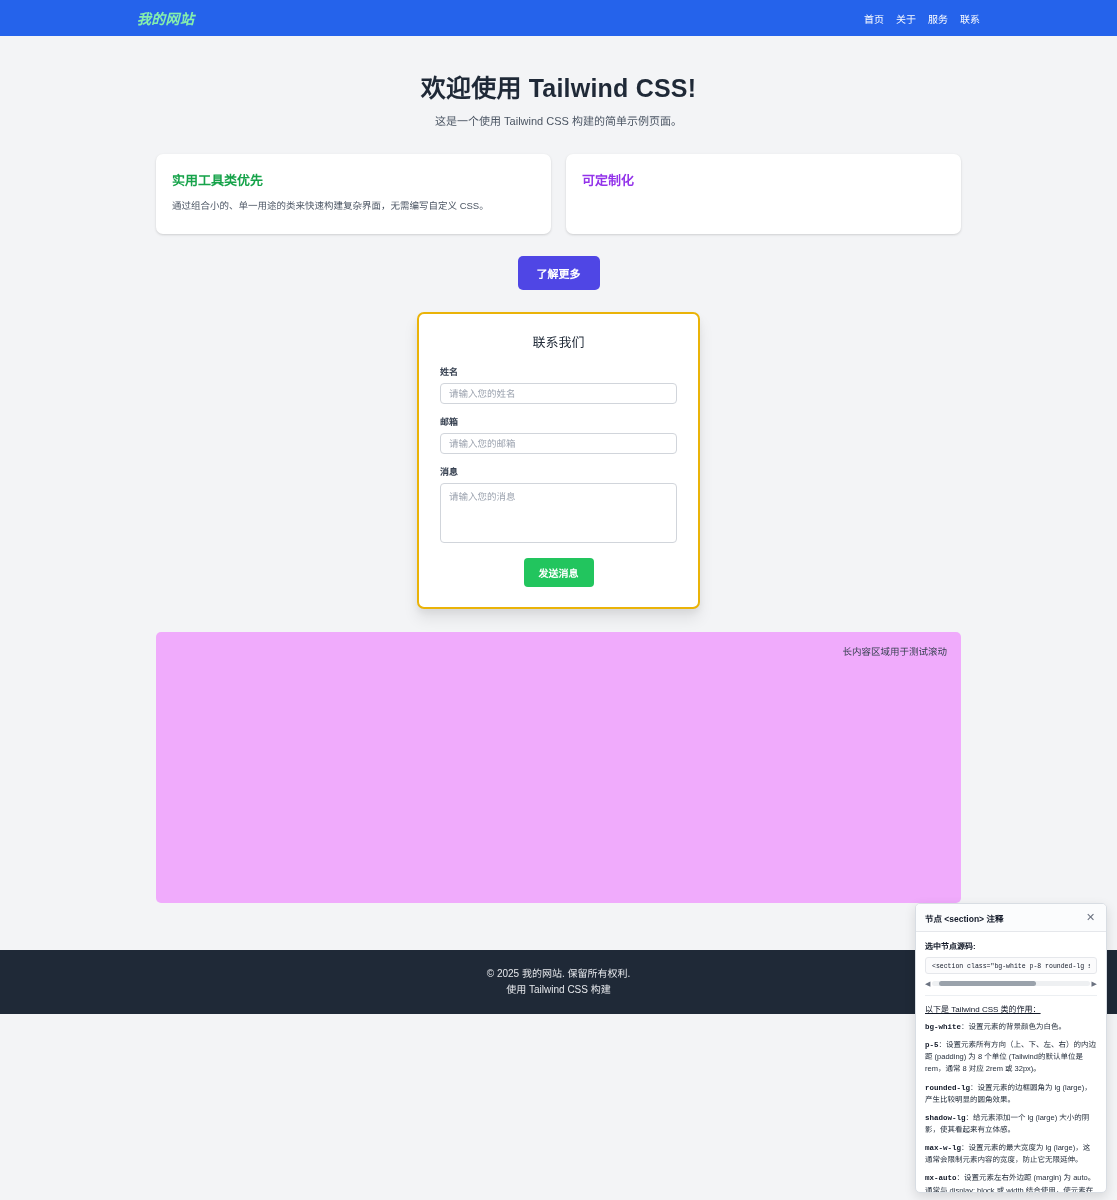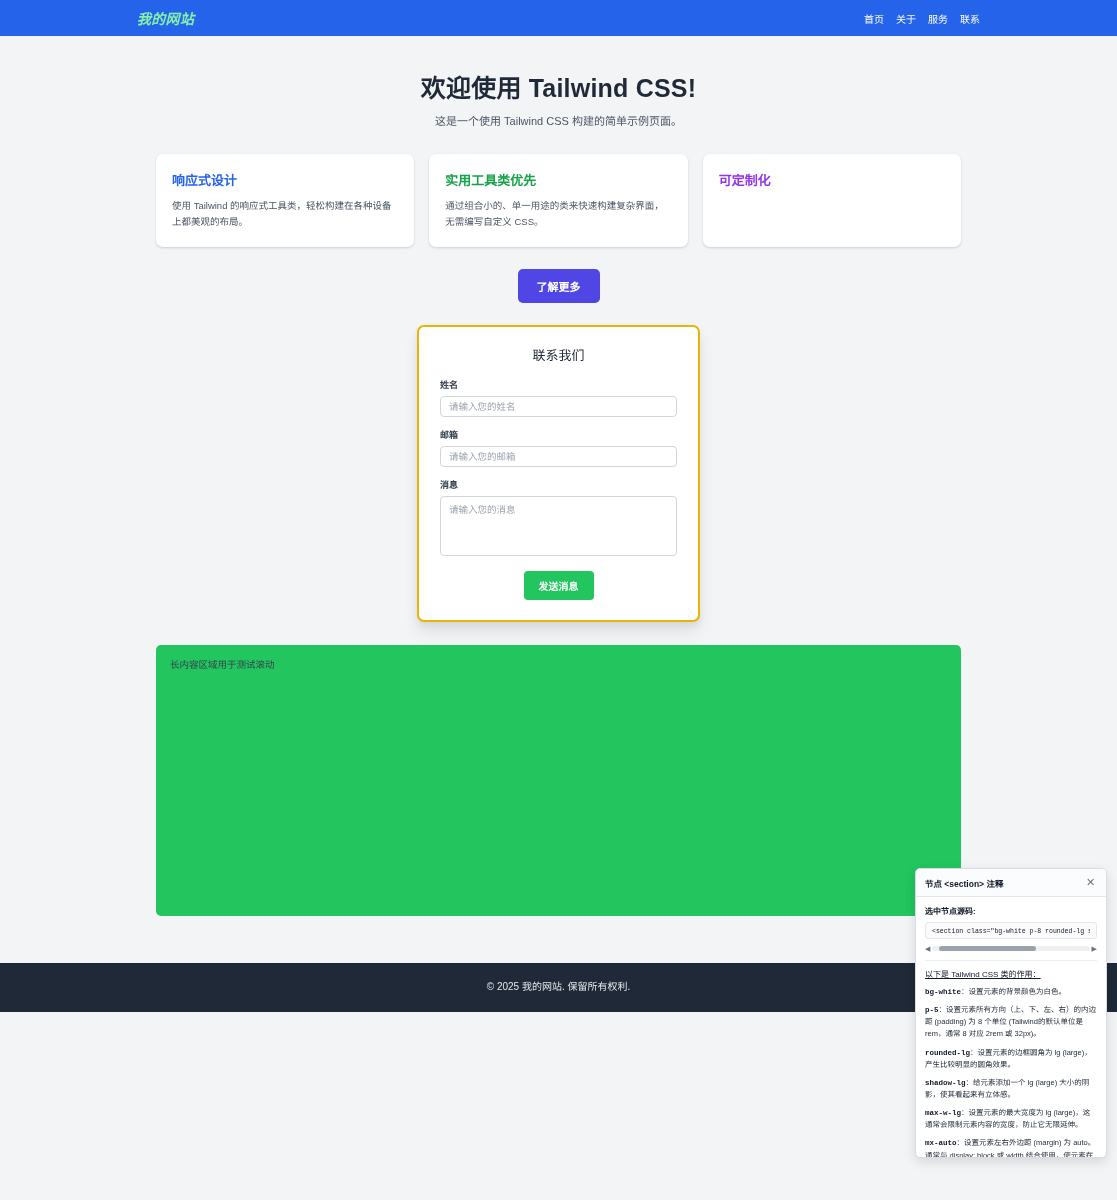--- a/index.html
+++ b/index.html
@@ -132,42 +132,43 @@
     font-size: 10px;
     font-weight: bold;
     padding: 7px 15px;
     cursor: pointer;
     font-family: inherit;
   }
 
   
   .long-area {
     margin: 23px 148px 0 148px;
-    background: #22c55e;
+    background: #f0abfc;
     border-radius: 5px;
     height: 271px;
     padding: 12px 14px;
+    text-align: right;
   }
   .long-area-label { font-size: 9.5px; color: #374151; }
 
   
   .site-footer {
     margin-top: 39px;
     background: #1f2937;
     color: #e5e7eb;
     text-align: center;
     padding: 16px 0 17px 0;
   }
   .footer-line { font-size: 10px; line-height: 1.55; }
 
   
   .annotation-panel {
     position: absolute;
     left: 915px;
-    top: 868px;
+    top: 903px;
     width: 192px;
     height: 290px;
     background: #ffffff;
     border: 1px solid #d8dde3;
     border-radius: 5px;
     box-shadow: 0 4px 12px rgba(0,0,0,.12);
     overflow: hidden;
     font-size: 8px;
   }
   .panel-header {
@@ -256,24 +257,20 @@
 
 <main>
 
   <section class="hero">
     <h1 class="hero-title">欢迎使用 Tailwind CSS!</h1>
     <p class="hero-sub">这是一个使用 Tailwind CSS 构建的简单示例页面。</p>
   </section>
 
   <section class="cards">
     <div class="card">
-      <h2 class="card-title blue">响应式设计</h2>
-      <p class="card-text">使用 Tailwind 的响应式工具类，轻松构建在各种设备上都美观的布局。</p>
-    </div>
-    <div class="card">
       <h2 class="card-title green">实用工具类优先</h2>
       <p class="card-text">通过组合小的、单一用途的类来快速构建复杂界面，无需编写自定义 CSS。</p>
     </div>
     <div class="card">
       <h2 class="card-title purple">可定制化</h2>
     </div>
   </section>
 
   <div class="cta-wrap">
     <button class="cta-button">了解更多</button>
@@ -303,20 +300,21 @@
   </section>
 
   <section class="long-area">
     <div class="long-area-label">长内容区域用于测试滚动</div>
   </section>
 
 </main>
 
 <footer class="site-footer">
   <div class="footer-line">© 2025 我的网站. 保留所有权利.</div>
+  <div class="footer-line">使用 Tailwind CSS 构建</div>
 </footer>
 
 <aside class="annotation-panel">
   <div class="panel-header">
     <span class="panel-title">节点 &lt;section&gt; 注释</span>
     <button class="panel-close">✕</button>
   </div>
   <div class="panel-body">
     <div class="panel-subtitle">选中节点源码:</div>
 

